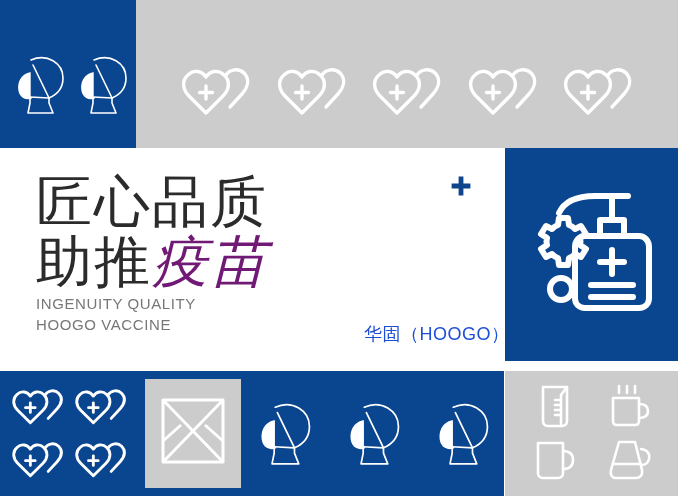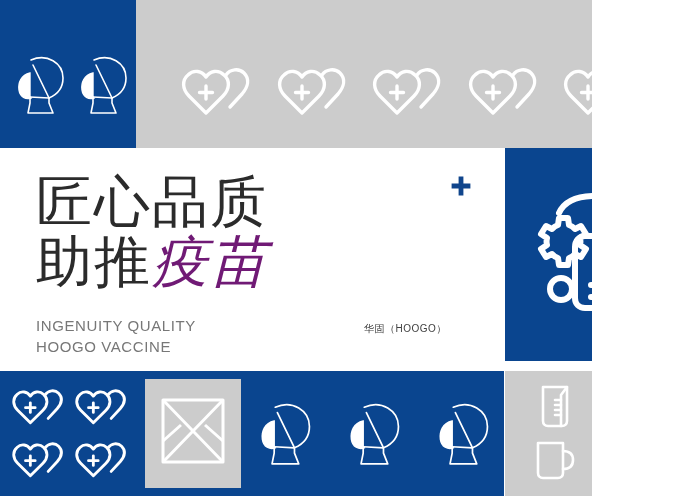--- a/index.html
+++ b/index.html
@@ -5,21 +5,21 @@
   html, body {
     margin: 0;
     padding: 0;
     background: #ffffff;
   }
   body {
     font-family: "Liberation Sans", sans-serif;
   }
   #poster {
     position: relative;
-    width: 592px;
+    width: 678px;
     height: 496px;
     overflow: hidden;
     background: #ffffff;
   }
 
   
   .panel { position: absolute; box-sizing: border-box; }
   .blue  { background: #0a458f; }
   .gray  { background: #cccccc; }
   .white { background: #ffffff; }
@@ -56,21 +56,21 @@
     letter-spacing: 2px;
     font-weight: 400;
     white-space: nowrap;
     color: #2b2b2b;
   }
   .accent-blue { color: #701a75; font-style: italic; }
 
   #subtitle-block {
     position: absolute;
     left: 36px;
-    top: 168px;
+    top: 146px;
   }
   .subtitle-line {
     font-size: 15px;
     line-height: 1.38;
     letter-spacing: 0.6px;
     color: #777777;
     white-space: nowrap;
   }
 
   #plus-badge {
@@ -78,23 +78,23 @@
     left: 450px;
     top: 175px;
     width: 22px;
     height: 22px;
   }
 
   #brand-label {
     position: absolute;
     left: 364px;
     top: 322px;
-    font-size: 10px;
+    font-size: 18px;
     letter-spacing: 0.5px;
-    color: #404040;
+    color: #1d4ed8;
     white-space: nowrap;
   }
 
   #sanitizer-icon {
     position: absolute;
     left: 525px;
     top: 190px;
     width: 133px;
     height: 128px;
   }

